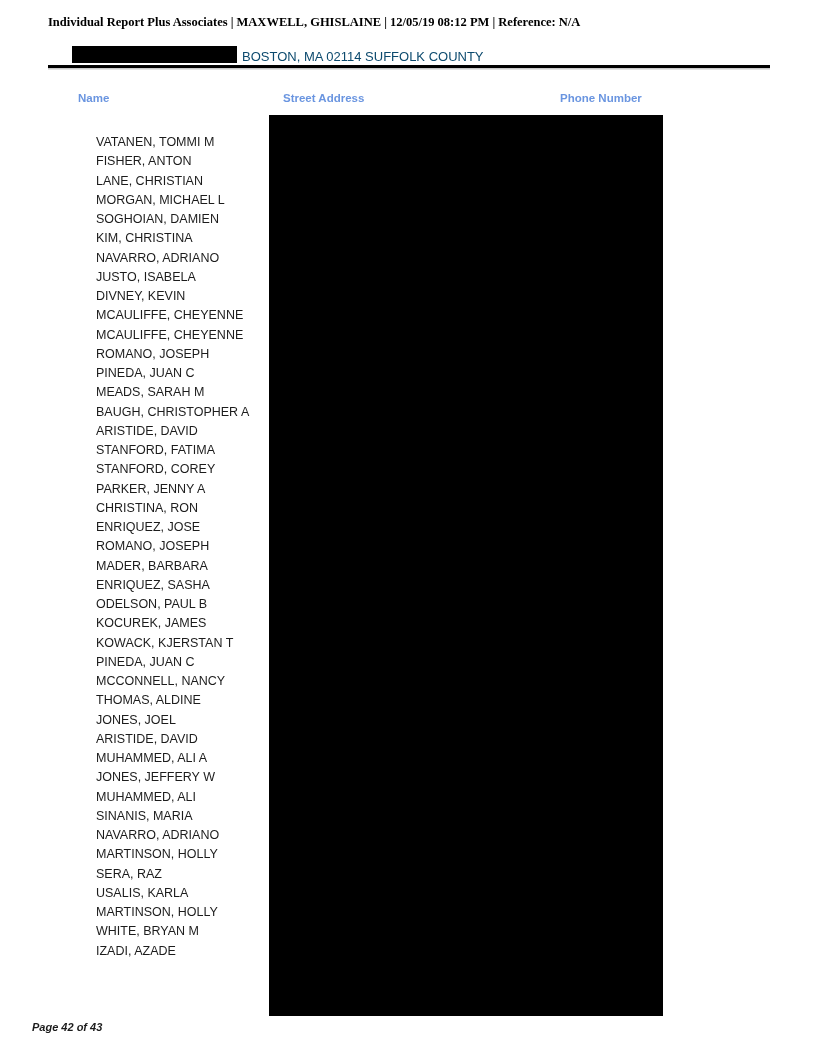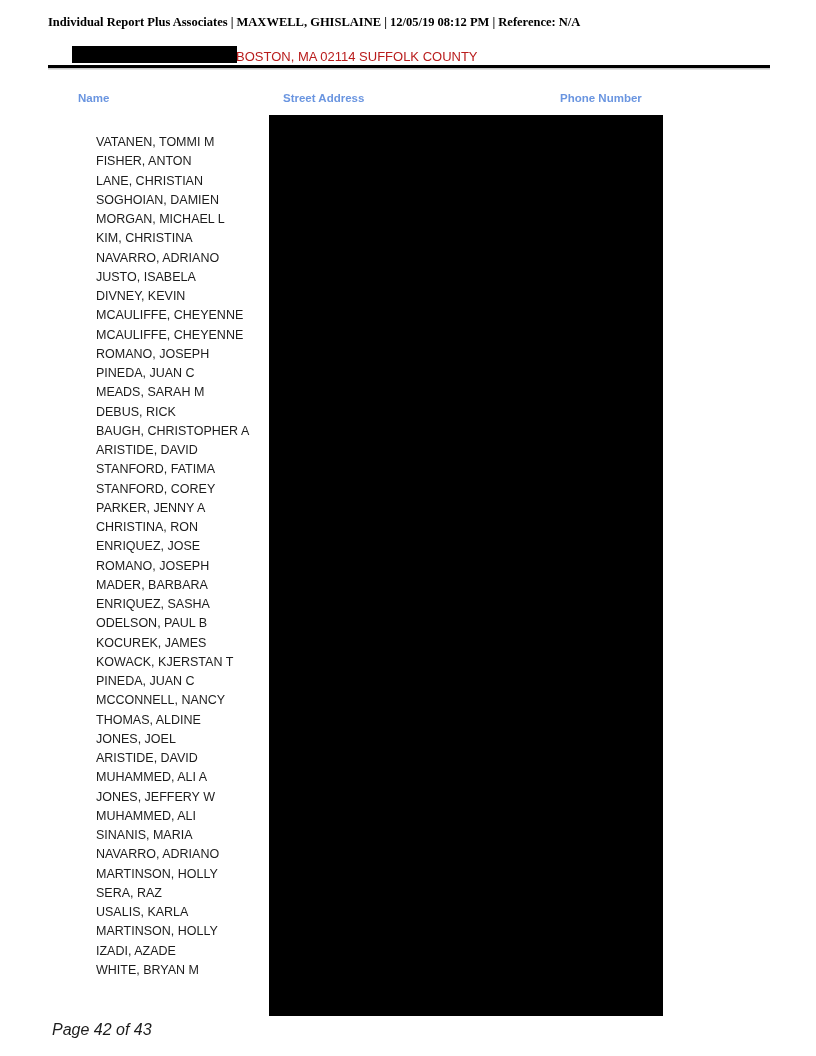--- a/index.html
+++ b/index.html
@@ -32,24 +32,24 @@
   .subject-redaction-bar {
     position: absolute;
     left: 72px;
     top: 46px;
     width: 165px;
     height: 17px;
     background: #000000;
   }
   .subject-address {
     position: absolute;
-    left: 236px;
+    left: 242px;
     top: 49px;
     font-size: 13px;
-    color: #b91c1c;
+    color: #0c4a6e;
     white-space: nowrap;
   }
 
   
   .header-rule {
     position: absolute;
     left: 48px;
     top: 65px;
     width: 722px;
     height: 2.5px;
@@ -91,26 +91,27 @@
     left: 269px;
     top: 115px;
     width: 394px;
     height: 901px;
     background: #000000;
   }
 
   
   .page-footer {
     position: absolute;
-    left: 52px;
+    left: 32px;
     top: 1021px;
-    font-size: 16px;
+    font-size: 11px;
     font-style: italic;
     color: #1c1c1c;
     white-space: nowrap;
+    font-weight: bold;
   }
 </style>
 </head>
 <body>
 
 <div class="page">
 
   <div class="report-title">Individual Report Plus Associates | MAXWELL, GHISLAINE | 12/05/19 08:12 PM | Reference: N/A</div>
 
   <div class="subject-redaction-bar"></div>
@@ -122,32 +123,31 @@
   <div class="col-header name">Name</div>
 
   <div class="col-header street">Street Address</div>
 
   <div class="col-header phone">Phone Number</div>
 
   <div class="names-list">
       <div class="name-row">VATANEN, TOMMI M</div>
       <div class="name-row">FISHER, ANTON</div>
       <div class="name-row">LANE, CHRISTIAN</div>
+      <div class="name-row">MORGAN, MICHAEL L</div>
       <div class="name-row">SOGHOIAN, DAMIEN</div>
-      <div class="name-row">MORGAN, MICHAEL L</div>
       <div class="name-row">KIM, CHRISTINA</div>
       <div class="name-row">NAVARRO, ADRIANO</div>
       <div class="name-row">JUSTO, ISABELA</div>
       <div class="name-row">DIVNEY, KEVIN</div>
       <div class="name-row">MCAULIFFE, CHEYENNE</div>
       <div class="name-row">MCAULIFFE, CHEYENNE</div>
       <div class="name-row">ROMANO, JOSEPH</div>
       <div class="name-row">PINEDA, JUAN C</div>
       <div class="name-row">MEADS, SARAH M</div>
-      <div class="name-row">DEBUS, RICK</div>
       <div class="name-row">BAUGH, CHRISTOPHER A</div>
       <div class="name-row">ARISTIDE, DAVID</div>
       <div class="name-row">STANFORD, FATIMA</div>
       <div class="name-row">STANFORD, COREY</div>
       <div class="name-row">PARKER, JENNY A</div>
       <div class="name-row">CHRISTINA, RON</div>
       <div class="name-row">ENRIQUEZ, JOSE</div>
       <div class="name-row">ROMANO, JOSEPH</div>
       <div class="name-row">MADER, BARBARA</div>
       <div class="name-row">ENRIQUEZ, SASHA</div>
@@ -161,21 +161,21 @@
       <div class="name-row">ARISTIDE, DAVID</div>
       <div class="name-row">MUHAMMED, ALI A</div>
       <div class="name-row">JONES, JEFFERY W</div>
       <div class="name-row">MUHAMMED, ALI</div>
       <div class="name-row">SINANIS, MARIA</div>
       <div class="name-row">NAVARRO, ADRIANO</div>
       <div class="name-row">MARTINSON, HOLLY</div>
       <div class="name-row">SERA, RAZ</div>
       <div class="name-row">USALIS, KARLA</div>
       <div class="name-row">MARTINSON, HOLLY</div>
+      <div class="name-row">WHITE, BRYAN M</div>
       <div class="name-row">IZADI, AZADE</div>
-      <div class="name-row">WHITE, BRYAN M</div>
     </div>
 
   <div class="redaction-block"></div>
 
   <div class="page-footer">Page 42 of 43</div>
 
 </div>
 
 </body></html>

